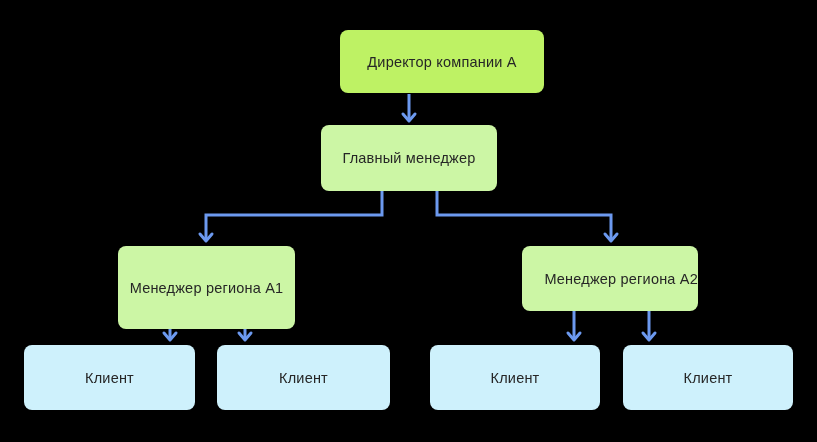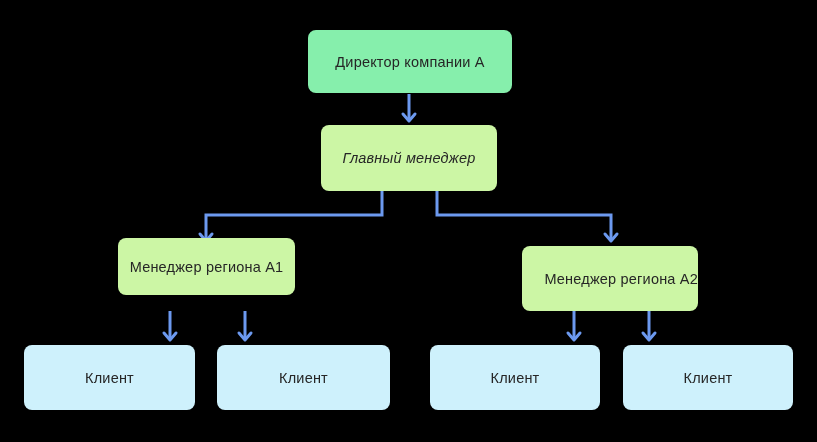--- a/index.html
+++ b/index.html
@@ -31,21 +31,21 @@
     border-radius: 8px;
     font-size: 14.5px;
     font-weight: 500;
     color: #262626;
     text-align: center;
     letter-spacing: 0.2px;
     box-sizing: border-box;
   }
   .node--director { left: 308px; top: 30px;  width: 204px; height: 63px; }
   .node--chief    { left: 321px; top: 125px; width: 176px; height: 66px; }
-  .node--a1       { left: 118px; top: 238px; width: 177px; height: 57px; }
+  .node--a1       { left: 118px; top: 246px; width: 177px; height: 83px; }
   .node--a2       { left: 522px; top: 246px; width: 176px; height: 65px; justify-content: flex-end; }
   .node--c1       { left: 24px;  top: 345px; width: 171px; height: 65px; }
   .node--c2       { left: 217px; top: 345px; width: 173px; height: 65px; }
   .node--c3       { left: 430px; top: 345px; width: 170px; height: 65px; }
   .node--c4       { left: 623px; top: 345px; width: 170px; height: 65px; }
   .edge {
     fill: none;
     stroke-width: 3px;
   }
 </style>
@@ -62,25 +62,25 @@
     </defs>
     <path class="edge" d="M 409 94 L 409 121" stroke="#6C99EF" marker-end="url(#chevron)"></path>
     <path class="edge" d="M 382 191 L 382 215 L 206 215 L 206 241" stroke="#6C99EF" marker-end="url(#chevron)"></path>
     <path class="edge" d="M 437 191 L 437 215 L 611 215 L 611 241" stroke="#6C99EF" marker-end="url(#chevron)"></path>
     <path class="edge" d="M 170 311 L 170 340" stroke="#6C99EF" marker-end="url(#chevron)"></path>
     <path class="edge" d="M 245 311 L 245 340" stroke="#6C99EF" marker-end="url(#chevron)"></path>
     <path class="edge" d="M 574 311 L 574 340" stroke="#6C99EF" marker-end="url(#chevron)"></path>
     <path class="edge" d="M 649 311 L 649 340" stroke="#6C99EF" marker-end="url(#chevron)"></path>
   </svg>
 
-  <div class="node node--director" style="background: #86efac; color: rgb(38, 38, 38);">
+  <div class="node node--director" style="background: #bef264; color: rgb(38, 38, 38); margin-left: 32px;">
     <span>Директор компании А</span>
   </div>
 
-  <div class="node node--chief" style="background: rgb(204, 246, 165); color: rgb(38, 38, 38); font-style: italic;">
+  <div class="node node--chief" style="background: rgb(204, 246, 165); color: rgb(38, 38, 38);">
     <span>Главный менеджер</span>
   </div>
 
   <div class="node node--a1" style="background: rgb(204, 246, 165); color: rgb(38, 38, 38);">
     <span>Менеджер региона А1</span>
   </div>
 
   <div class="node node--a2" style="background: rgb(204, 246, 165); color: rgb(38, 38, 38);">
     <span>Менеджер региона А2</span>
   </div>

